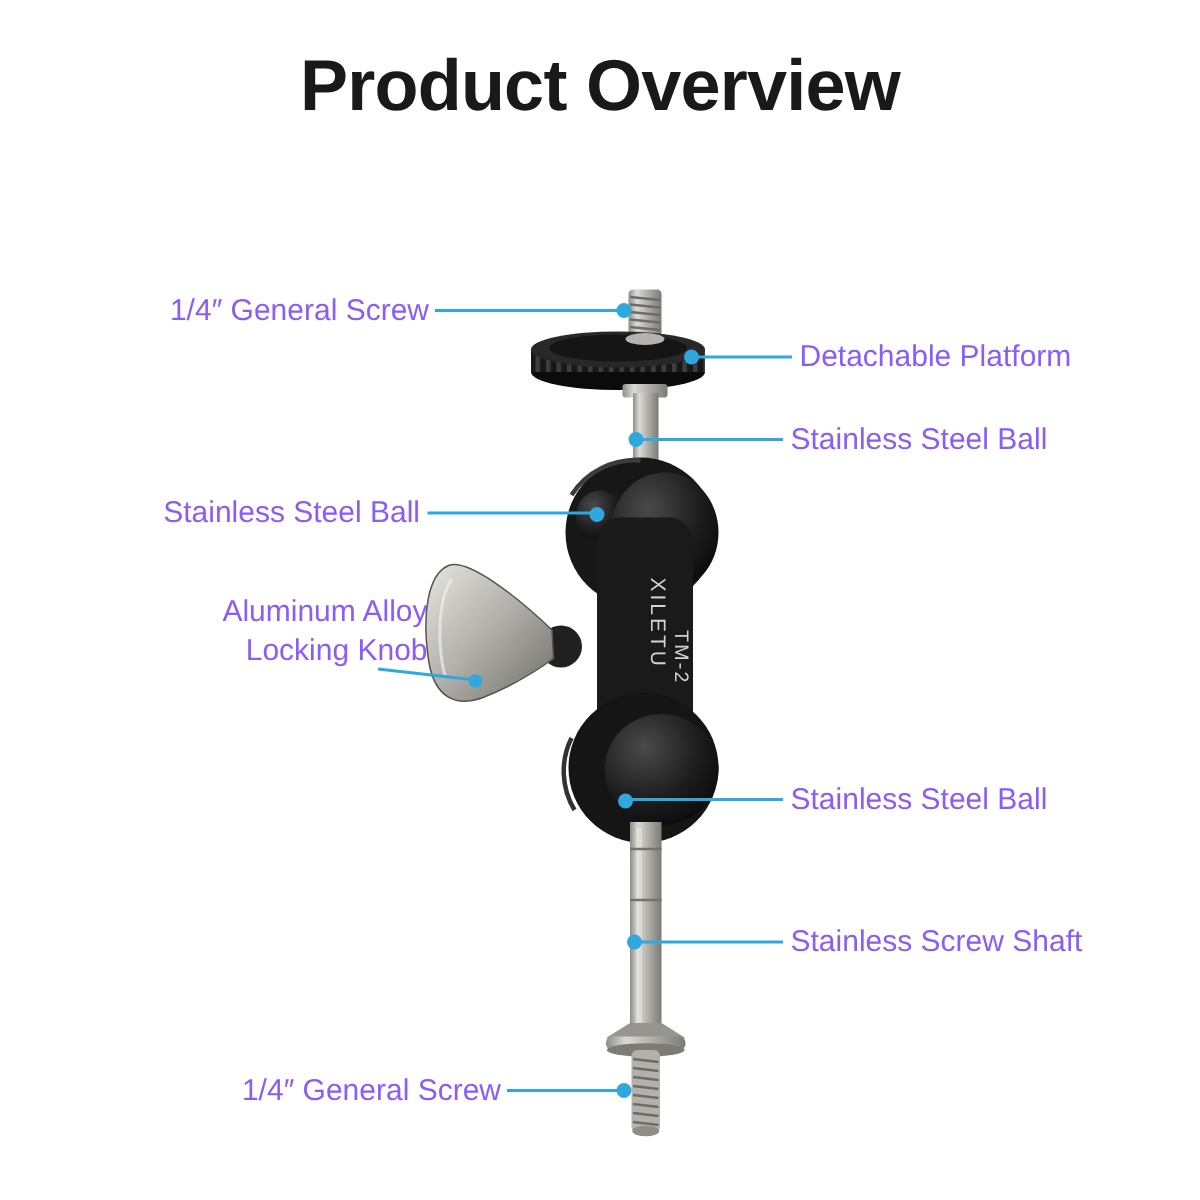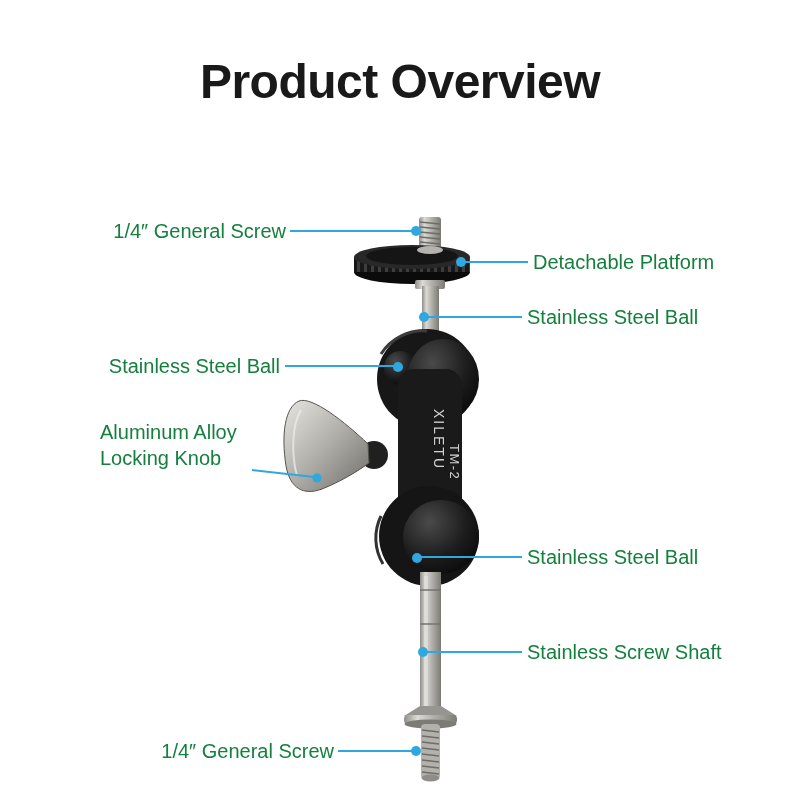--- a/index.html
+++ b/index.html
@@ -1,38 +1,38 @@
 <!DOCTYPE html>
 <html style="--accent: #2FA8DF;"><head>
 <meta charset="utf-8">
 <style>
   :root { --accent:#2FA8DF; }
   * { margin:0; padding:0; box-sizing:border-box; }
   html,body { width:800px; height:800px; background:#ffffff; overflow:hidden; }
   body { font-family:"Liberation Sans", sans-serif; position:relative; }
 
-  .page { position:absolute; inset:0;margin-top:24px; }
+  .page { position:absolute; inset:0; }
 
   .title {
     position:absolute; top:30px; left:0; width:800px;
     text-align:center; font-size:48px; font-weight:600;
     color:#191919; letter-spacing:-0.5px;
   }
 
   .illustration { position:absolute; top:0; left:0; width:800px; height:800px; }
 
   .lbl {
-    position:absolute; font-size:20px; line-height:26px; color:#15803d;
+    position:absolute; font-size:20px; line-height:26px; color:#8b5cf6;
     white-space:nowrap;
   }
   .lbl-screw-top      { top:194px; right:514px; text-align:right; }
   .lbl-platform       { top:225px; left:533px;text-align:center; }
   .lbl-ball-upper     { top:280px; left:527px; }
   .lbl-ball-left      { top:329px; right:520px; text-align:right; }
-  .lbl-knob           { top:395px; left:100px; width:185px; text-align:left;
+  .lbl-knob           { top:395px; left:100px; width:185px; text-align:right;
                         white-space:pre-line; }
   .lbl-ball-lower     { top:520px; left:527px; }
   .lbl-shaft          { top:615px; left:527px; }
   .lbl-screw-bottom   { top:714px; right:466px; text-align:right; }
 
   .leader { stroke:var(--accent); stroke-width:2; fill:none; }
   .dot    { fill:var(--accent); }
   .brand-text { font-family:"Liberation Sans", sans-serif; fill:#d2d2d2; }
 </style>
 </head>

